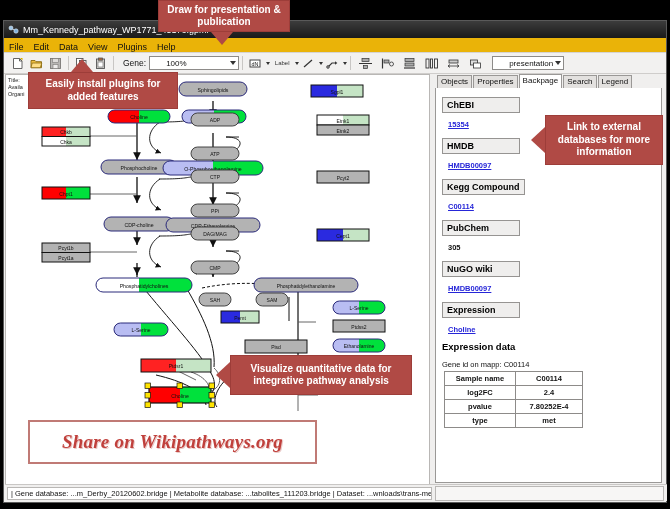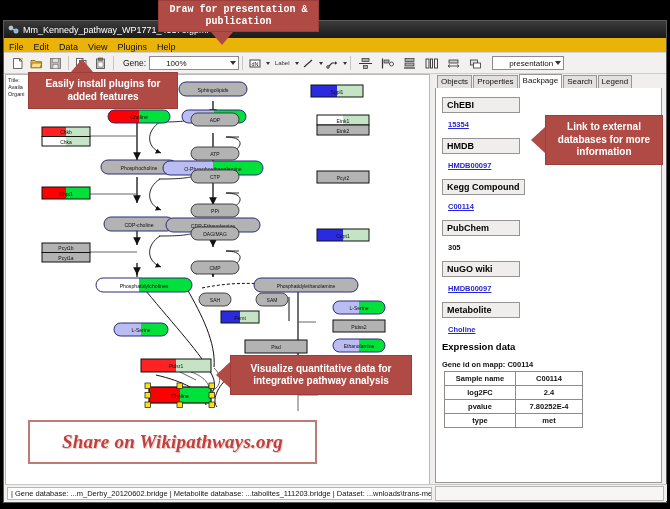--- a/index.html
+++ b/index.html
@@ -42,21 +42,21 @@
        padding:1px 3px 1px 3px;margin-right:1px;box-sizing:border-box;line-height:10px;}
   .tab.sel{background:#fff;font-weight:normal;padding-bottom:2px;position:relative;z-index:3;}
   .tabbody{position:absolute;left:4px;top:14px;width:227px;height:395px;background:#fff;
            border:1px solid #9a9896;border-top:none;box-sizing:border-box;overflow:hidden;}
   .dbhead{border:1px solid #969492;background:#efeeed;font-weight:bold;font-size:9px;color:#000;
           padding:2px 4px;display:inline-block;min-width:78px;box-sizing:border-box;}
   .dblink{font-size:7.5px;color:#2626d8;text-decoration:underline;margin:3px 0 0 6px;display:inline-block;font-weight:bold;}
   .dbplain{font-size:7.5px;color:#111;margin:3px 0 0 6px;display:inline-block;font-weight:bold;}
   .dbrow{margin:0 0 4px 6px;}
   .exprhead{font-size:9.5px;font-weight:bold;color:#000;margin:5px 0 0 4px;}
-  .geneid{font-size:7.5px;font-weight:bold;color:#111;margin:8px 0 2px 6px;}
+  .geneid{font-size:7.5px;font-weight:normal;color:#111;margin:8px 0 2px 6px;}
   .etable{margin-left:8px;border-collapse:collapse;}
   .etable td{border:1px solid #8d8b89;font-size:7.5px;font-weight:bold;color:#111;
              text-align:center;padding:2px 4px;height:9px;}
   .etable td.k{width:62px;}
   .etable td.v{width:58px;}
 
   
   .status{position:absolute;left:1px;bottom:1px;width:662px;height:17px;background:#f0efee;
           border-top:1px solid #c9c7c5;box-sizing:border-box;display:flex;align-items:center;}
   .statusleft{width:425px;height:13px;margin-left:2px;border:1px solid #b9b7b5;background:#fff;
@@ -535,21 +535,21 @@
           </div>
           <div class="dbrow" style="margin-left:0">
             <div class="dbhead">PubChem</div>
             <div><span class="dbplain">305</span></div>
           </div>
           <div class="dbrow" style="margin-left:0">
             <div class="dbhead">NuGO wiki</div>
             <div><a class="dblink" href="#">HMDB00097</a></div>
           </div>
           <div class="dbrow" style="margin-left:0">
-            <div class="dbhead">Metabolite</div>
+            <div class="dbhead">Expression</div>
             <div><a class="dblink" href="#">Choline</a></div>
           </div>
           <div class="exprhead" style="margin-left:0">Expression data</div>
           <div class="geneid" style="margin-left:0">Gene id on mapp: C00114</div>
           <table class="etable" style="margin-left:2px">
             <tbody>
                 <tr>
               <td class="k">Sample name</td>
               <td class="v">C00114</td>
             </tr>
@@ -570,21 +570,21 @@
         </div>
       </div>
     </div>
 
     <div class="status">
       <div class="statusleft">| Gene database: ...m_Derby_20120602.bridge | Metabolite database: ...tabolites_111203.bridge | Dataset: ...wnloads\trans-meta.pgex</div>
       <div class="statusright"></div>
     </div>
   </div>
 
-  <div class="callout" style="left:158px;top:0px;width:161px;height:32px;font-family:Liberation Mono, monospace;">Draw for presentation &amp; publication</div>
+  <div class="callout" style="left:158px;top:0px;width:132px;height:32px;">Draw for presentation &amp; publication</div>
   <div class="arrow-dn" style="left:211px;top:32px;"></div>
 
   <div class="callout" style="left:28px;top:72px;width:150px;height:37px;">Easily install plugins for added features</div>
   <div class="arrow-up" style="left:71px;top:59px;"></div>
 
   <div class="callout" style="left:545px;top:115px;width:118px;height:50px;">Link  to external databases  for more information</div>
   <div class="arrow-lf" style="left:531px;top:127px;"></div>
 
   <div class="callout" style="left:230px;top:355px;width:182px;height:40px;">Visualize quantitative data  for integrative pathway analysis</div>
   <div class="arrow-lf" style="left:216px;top:362px;"></div>

